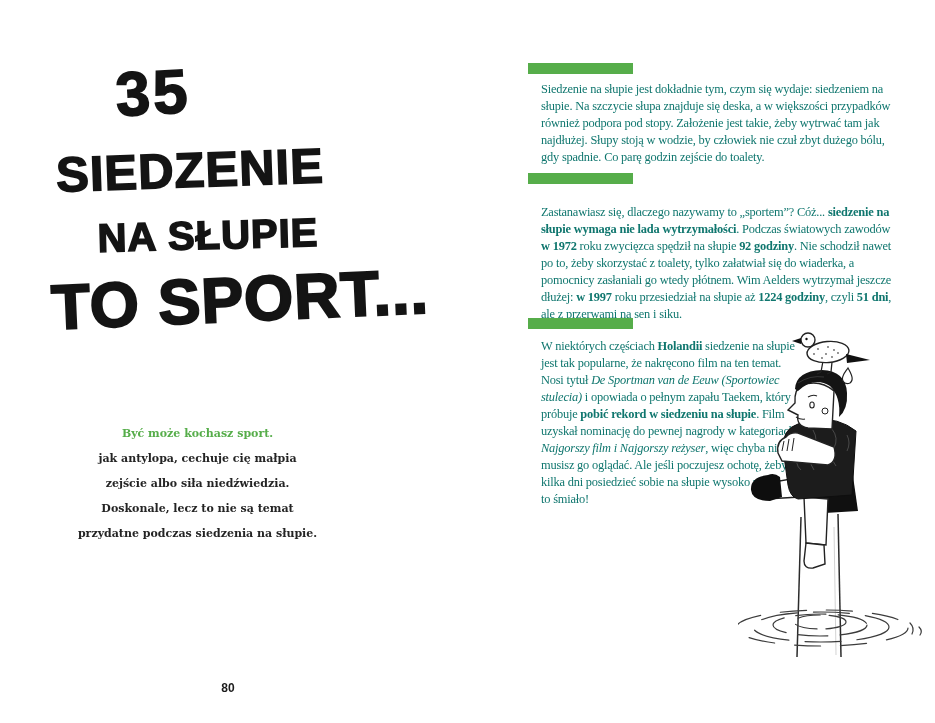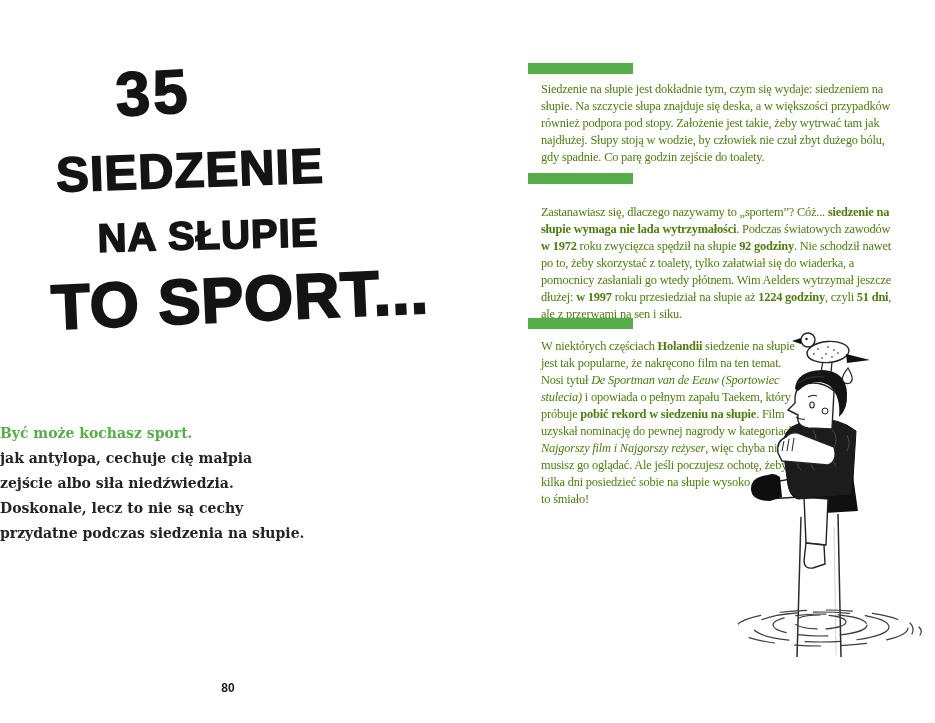--- a/index.html
+++ b/index.html
@@ -21,24 +21,24 @@
     white-space:nowrap;
   }
   .chapter  { left:38px;  top:62px;  width:230px; font-size:62px; transform:rotate(-3deg); letter-spacing:3px; }
   .title-1  { left:30px;  top:146px; width:320px; font-size:49px; transform:rotate(-2deg); }
   .title-2  { left:48px;  top:215px; width:320px; font-size:40px; transform:rotate(-1.5deg); }
   .title-3  { left:28px;  top:268px; width:424px; font-size:63px; transform:rotate(-2.5deg); -webkit-text-stroke:2.2px #141414; }
 
   
   .intro {
     position:absolute; left:0; top:421px; width:395px;
-    text-align:left;
+    text-align:center;
     font-family:"DejaVu Serif", serif;
     font-weight:bold;
-    font-size:14px;
+    font-size:11px;
     line-height:25px;
     color:#242424;
   }
   .intro .lead { color:var(--green); }
 
   .pageno {
     position:absolute; left:210px; top:681px; width:36px;
     text-align:center;
     font-family:"Liberation Sans", sans-serif;
     font-weight:bold; font-size:12px; color:#1c1c1c;
@@ -48,21 +48,21 @@
   .bar { position:absolute; left:528px; width:105px; height:11px; background:var(--green); }
   .bar-1 { top:63px; }
   .bar-2 { top:173px; }
   .bar-3 { top:318px; }
 
   .para {
     position:absolute; left:541px; width:352px;
     font-family:"Liberation Serif", serif;
     font-size:12.4px; line-height:17px;
     letter-spacing:-0.2px;
-    color:#4d7c0f;
+    color:#0f766e;
     text-align:left;
   }
   .para-1 { top:81px; }
   .para-2 { top:204px; }
   .para-3 { top:338px; width:262px; }
 
   
   .illustration { position:absolute; left:738px; top:327px; width:198px; height:338px; }
 </style>
 </head>
@@ -72,21 +72,21 @@
 
   <div class="hand chapter">35</div>
   <div class="hand title-1">SIEDZENIE</div>
   <div class="hand title-2">NA SŁUPIE</div>
   <div class="hand title-3">TO SPORT...</div>
 
   <div class="intro">
     <div class="lead">Być może kochasz sport.</div>
     <div>jak antylopa, cechuje cię małpia</div>
     <div>zejście albo siła niedźwiedzia.</div>
-    <div>Doskonale, lecz to nie są cechy</div>
+    <div>Doskonale, lecz to nie są temat</div>
     <div>przydatne podczas siedzenia na słupie.</div>
   </div>
 
   <div class="pageno">80</div>
 
   <div class="bar bar-1"></div>
   <div class="para para-1"><span>Siedzenie na słupie jest dokładnie tym, czym się wydaje: siedzeniem na słupie. Na szczycie słupa znajduje się deska, a w większości przypadków również podpora pod stopy. Założenie jest takie, żeby wytrwać tam jak najdłużej. Słupy stoją w wodzie, by człowiek nie czuł zbyt dużego bólu, gdy spadnie. Co parę godzin zejście do toalety.</span></div>
 
   <div class="bar bar-2"></div>
   <div class="para para-2"><span>Zastanawiasz się, dlaczego nazywamy to „sportem”? Cóż... </span><span style="font-weight: bold;">siedzenie na słupie wymaga nie lada wytrzymałości</span><span>. Podczas światowych zawodów </span><span style="font-weight: bold;">w 1972</span><span> roku zwycięzca spędził na słupie </span><span style="font-weight: bold;">92 godziny</span><span>. Nie schodził nawet po to, żeby skorzystać z toalety, tylko załatwiał się do wiaderka, a pomocnicy zasłaniali go wtedy płótnem. Wim Aelders wytrzymał jeszcze dłużej: </span><span style="font-weight: bold;">w 1997</span><span> roku przesiedział na słupie aż </span><span style="font-weight: bold;">1224 godziny</span><span>, czyli </span><span style="font-weight: bold;">51 dni</span><span>, ale z przerwami na sen i siku.</span></div>

